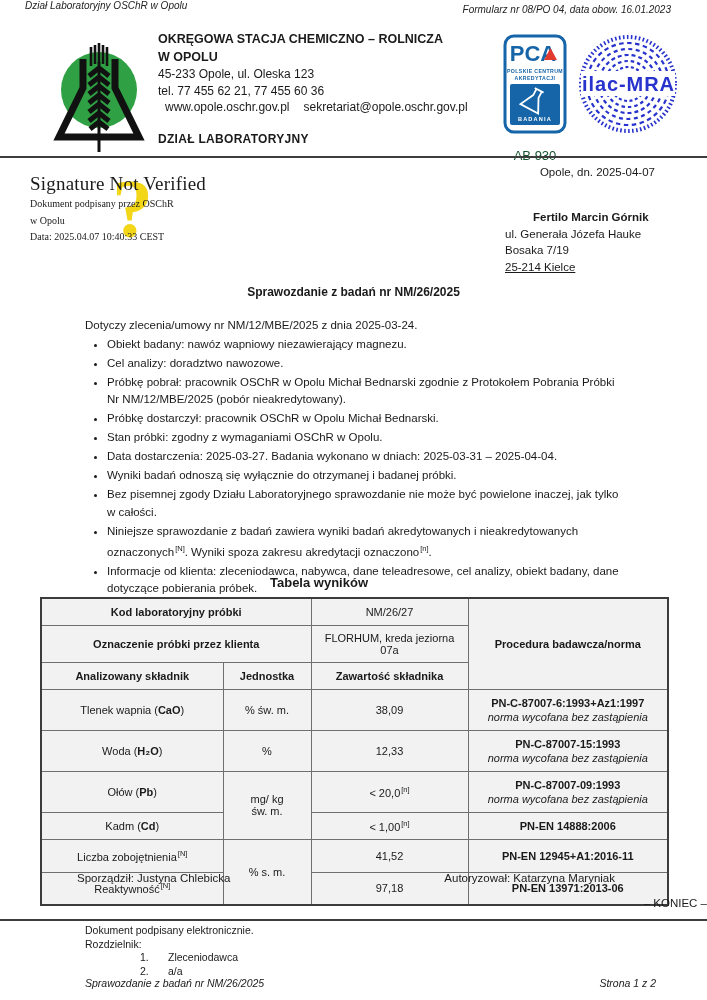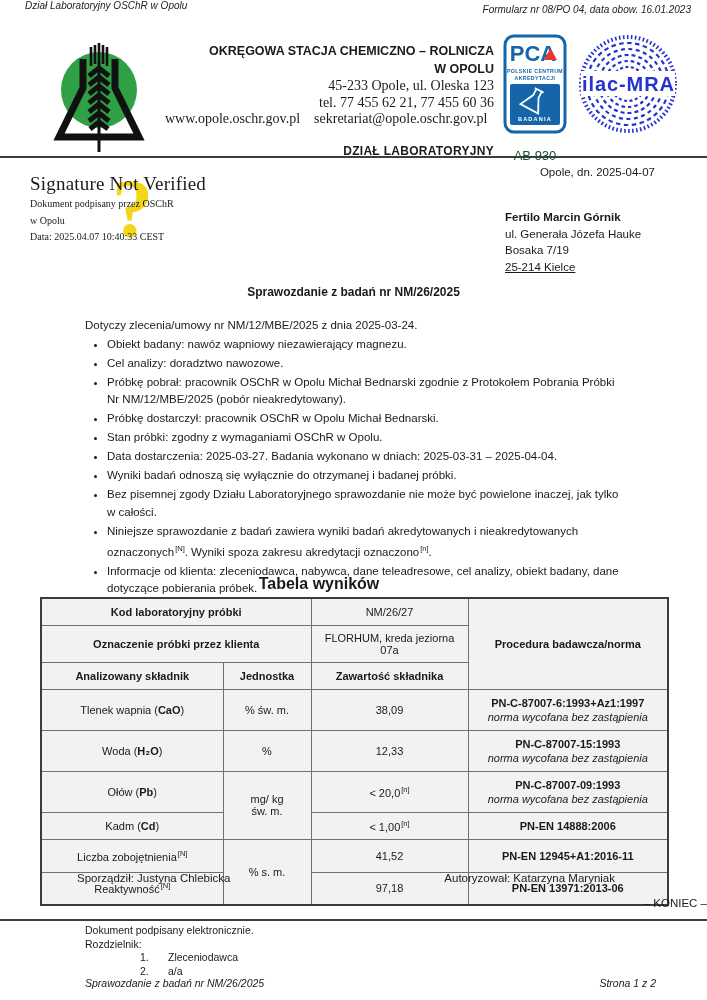--- a/index.html
+++ b/index.html
@@ -5,59 +5,59 @@
   * { margin:0; padding:0; box-sizing:border-box; }
   html,body { background:#888; }
   .page {
     position:relative; width:707px; height:1000px; margin:0 auto;
     background:#ffffff; overflow:hidden;
     font-family:"Liberation Sans", sans-serif; color:#1a1a1a;
   }
   .abs { position:absolute; }
   .meta { font-size:10px; font-style:italic; color:#222; }
   .meta-left { left:25px; top:0; }
-  .meta-right { right:16px; top:4px; }
-
-  .org-block { left:158px; top:43px; width:336px; text-align:right; }
+  .meta-right { right:36px; top:4px; }
+
+  .org-block { left:158px; top:31px; width:336px; text-align:left; }
   .org-l1 { font-weight:bold; font-size:12.5px; line-height:17px; }
   .org-l2 { font-weight:bold; font-size:12.5px; line-height:18px; }
-  .org-line { font-size:14px; line-height:16.5px;font-family:Liberation Serif, serif; }
+  .org-line { font-size:12px; line-height:16.5px; }
   .org-web span { margin:0 7px; }
   .org-dept { font-weight:bold; font-size:12px; margin-top:16px; letter-spacing:.3px; }
 
   .logo-oschr { left:44px; top:38px; }
   .pca-block { left:501px; top:34px; width:68px; text-align:center; }
   .pca-number { font-size:13px; color:#14532d; margin-top:10px; }
   .ilac-block { left:577px; top:32px; }
 
   .hr1 { left:0; top:156px; width:707px; height:2px; background:#3d3d3d; }
   .hr2 { left:0; top:919px; width:707px; height:2px; background:#3d3d3d; }
 
   .sig-block { left:30px; top:172px; font-family:"Liberation Serif", serif; z-index:2; }
   .sig-status { font-size:19px; line-height:24px; letter-spacing:.2px; }
   .sig-line { font-size:10px; line-height:16.5px; }
   .qmark { left:112px; top:168px; font-family:"Liberation Serif", serif;
            font-weight:bold; font-size:82px; color:#f2d617; z-index:1; line-height:1; }
 
   .doc-date { right:52px; top:166px; font-size:11.5px; }
   .client { left:505px; top:209px; font-size:11.5px; line-height:16.5px; }
-  .client-name { font-weight:bold; }
+  .client-name { font-weight:bold;margin-left:28px; }
   .client-underline { text-decoration:underline; }
 
   .report-title { left:0; top:285px; width:707px; text-align:center;
                   font-weight:bold; font-size:12px; }
 
   .body-block { left:85px; top:317px; width:541px; font-size:11.5px; line-height:17.5px; }
   .intro { margin-bottom:1px; }
   .bullets { list-style:disc; padding-left:22px; margin:0; }
   .bullets li { margin-bottom:1.5px; }
   sup.note { font-size:7.5px; margin-left:1px; }
 
   .table-title { left:0; top:575px; width:638px; text-align:center;
-                 font-weight:bold; font-size:16px; }
+                 font-weight:bold; font-size:13px; }
 
   table.results { left:40px; top:597px; position:absolute; border-collapse:collapse;
                   width:627px; font-size:11px; background:#f2f2f2;
                   border:2px solid #3c3c3c; table-layout:fixed; }
   table.results td { border:1px solid #6f6f6f; text-align:center; vertical-align:middle;
                      padding:6px 4px; background:#f2f2f2; }
   tr.hrow { height:27px; }
   tr.r-tall { height:33px; }
   tr.r-short { height:27px; }
   td .sym { font-weight:bold; }

